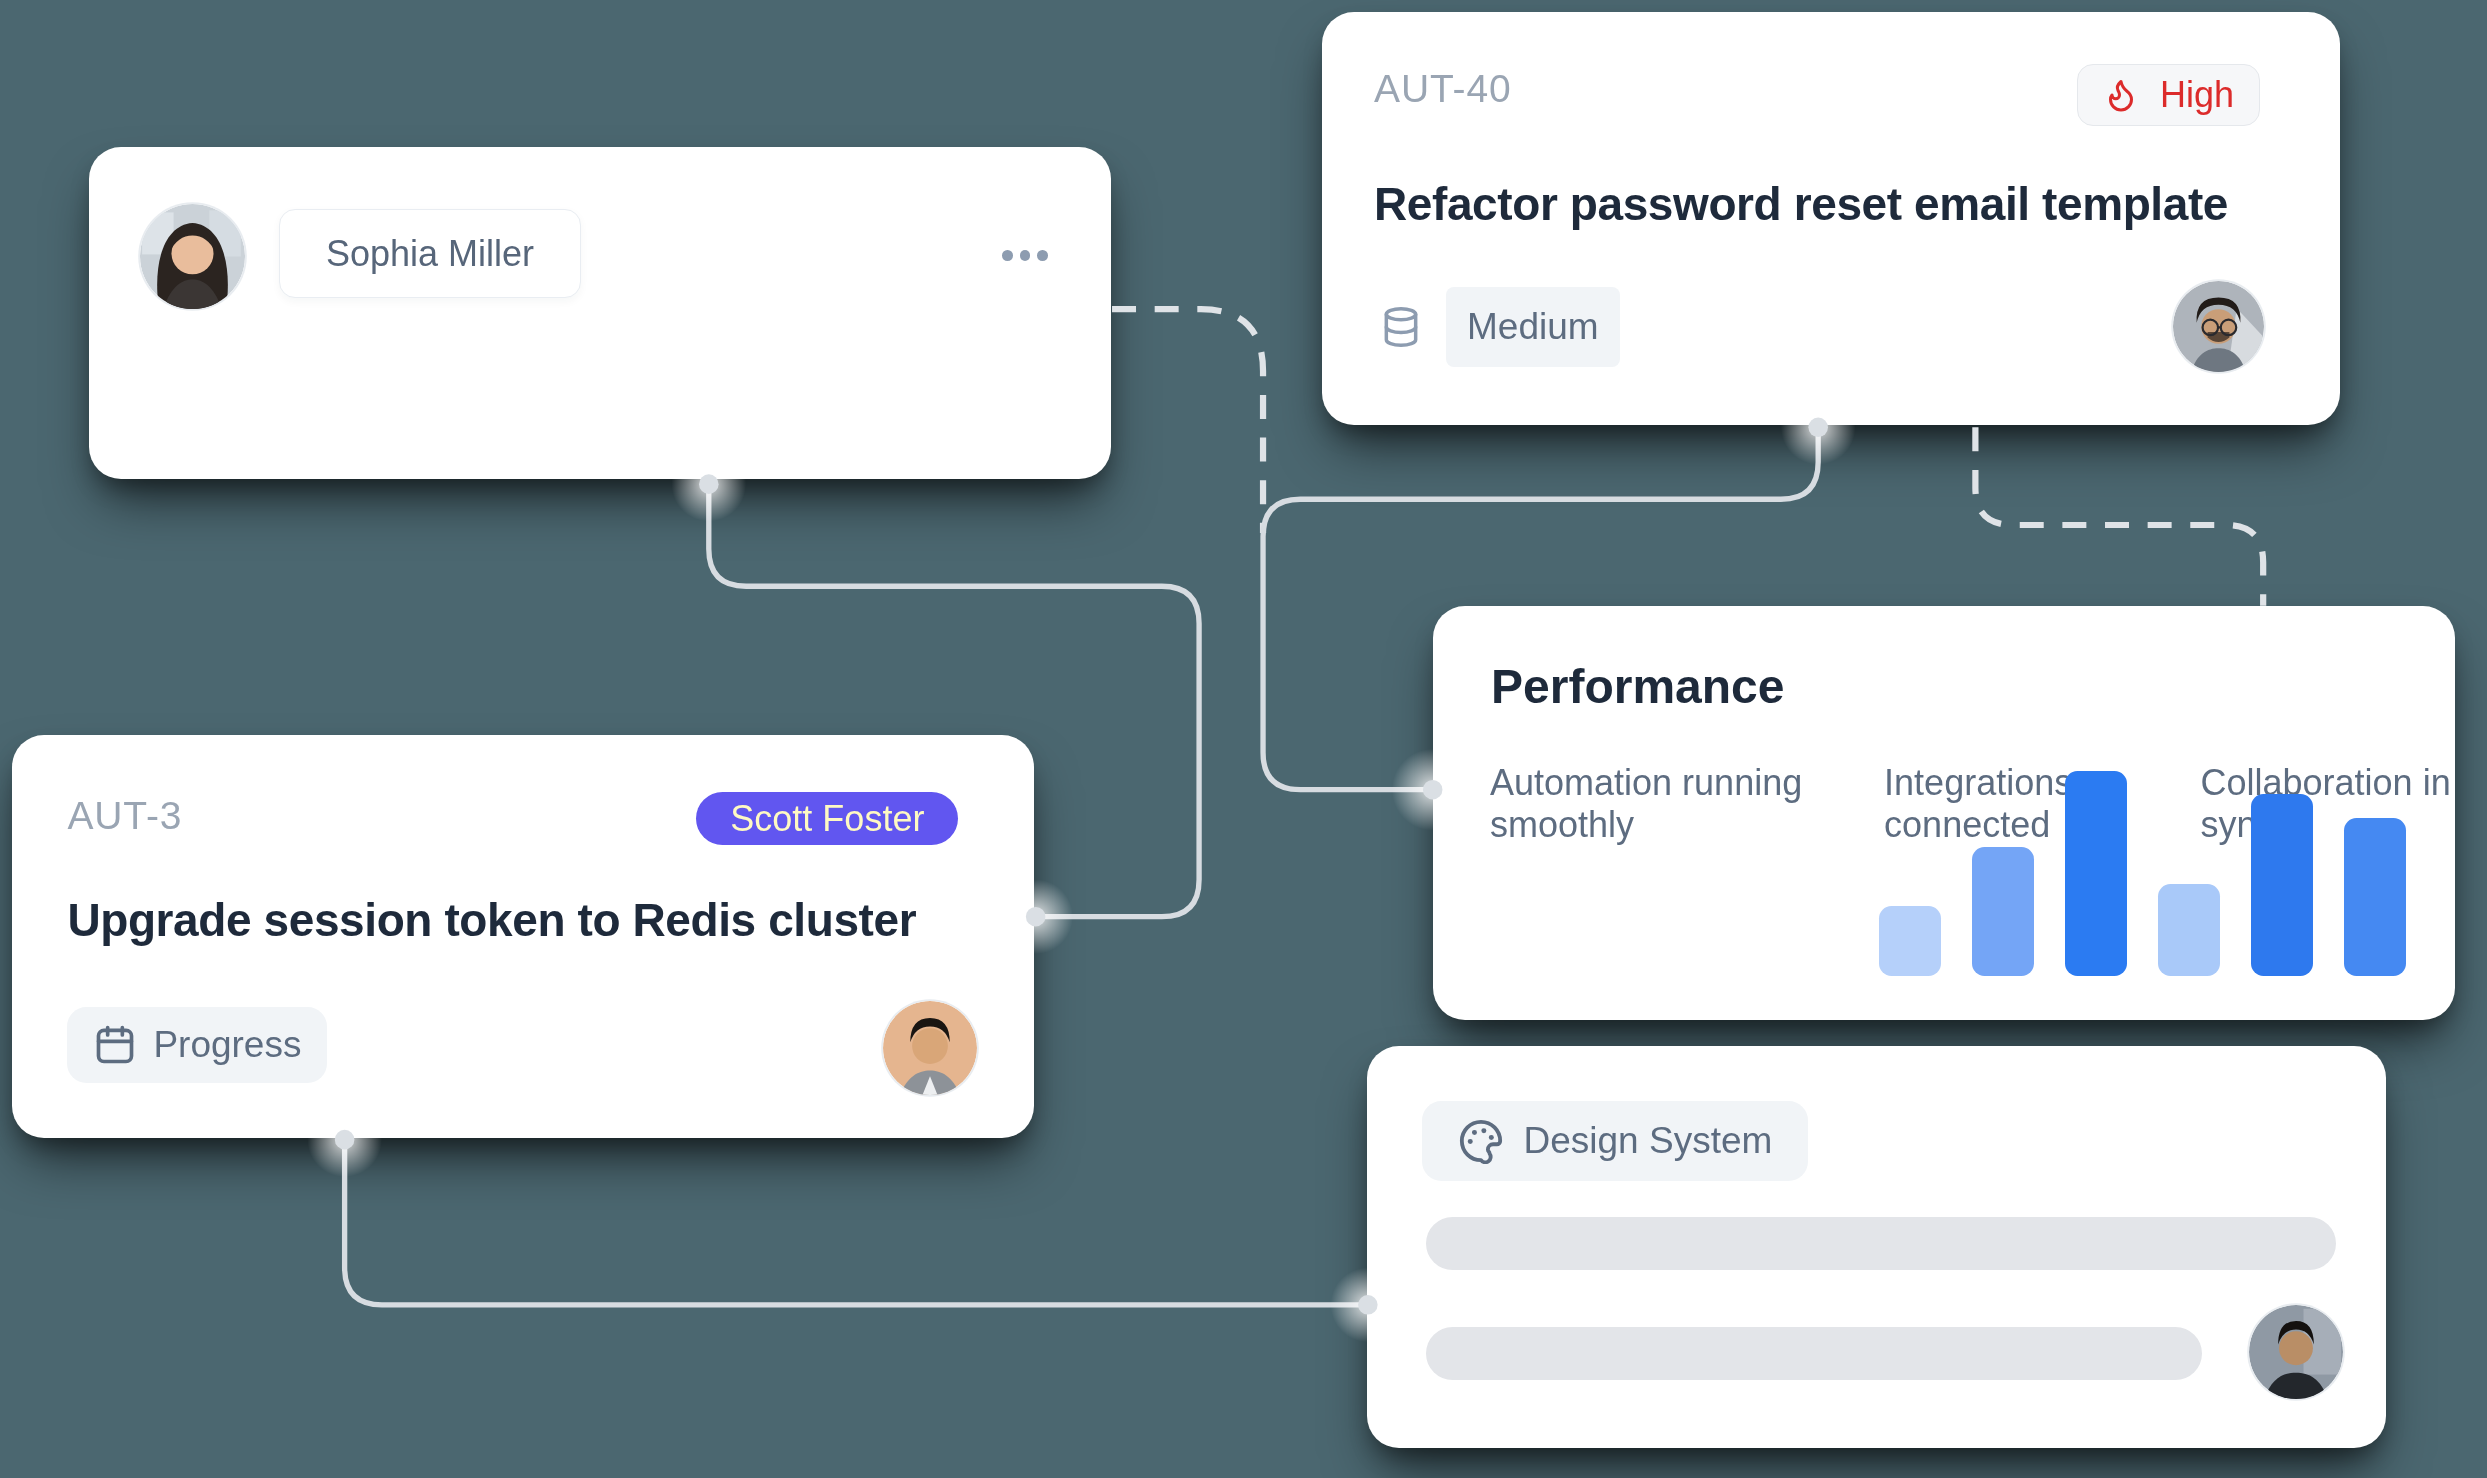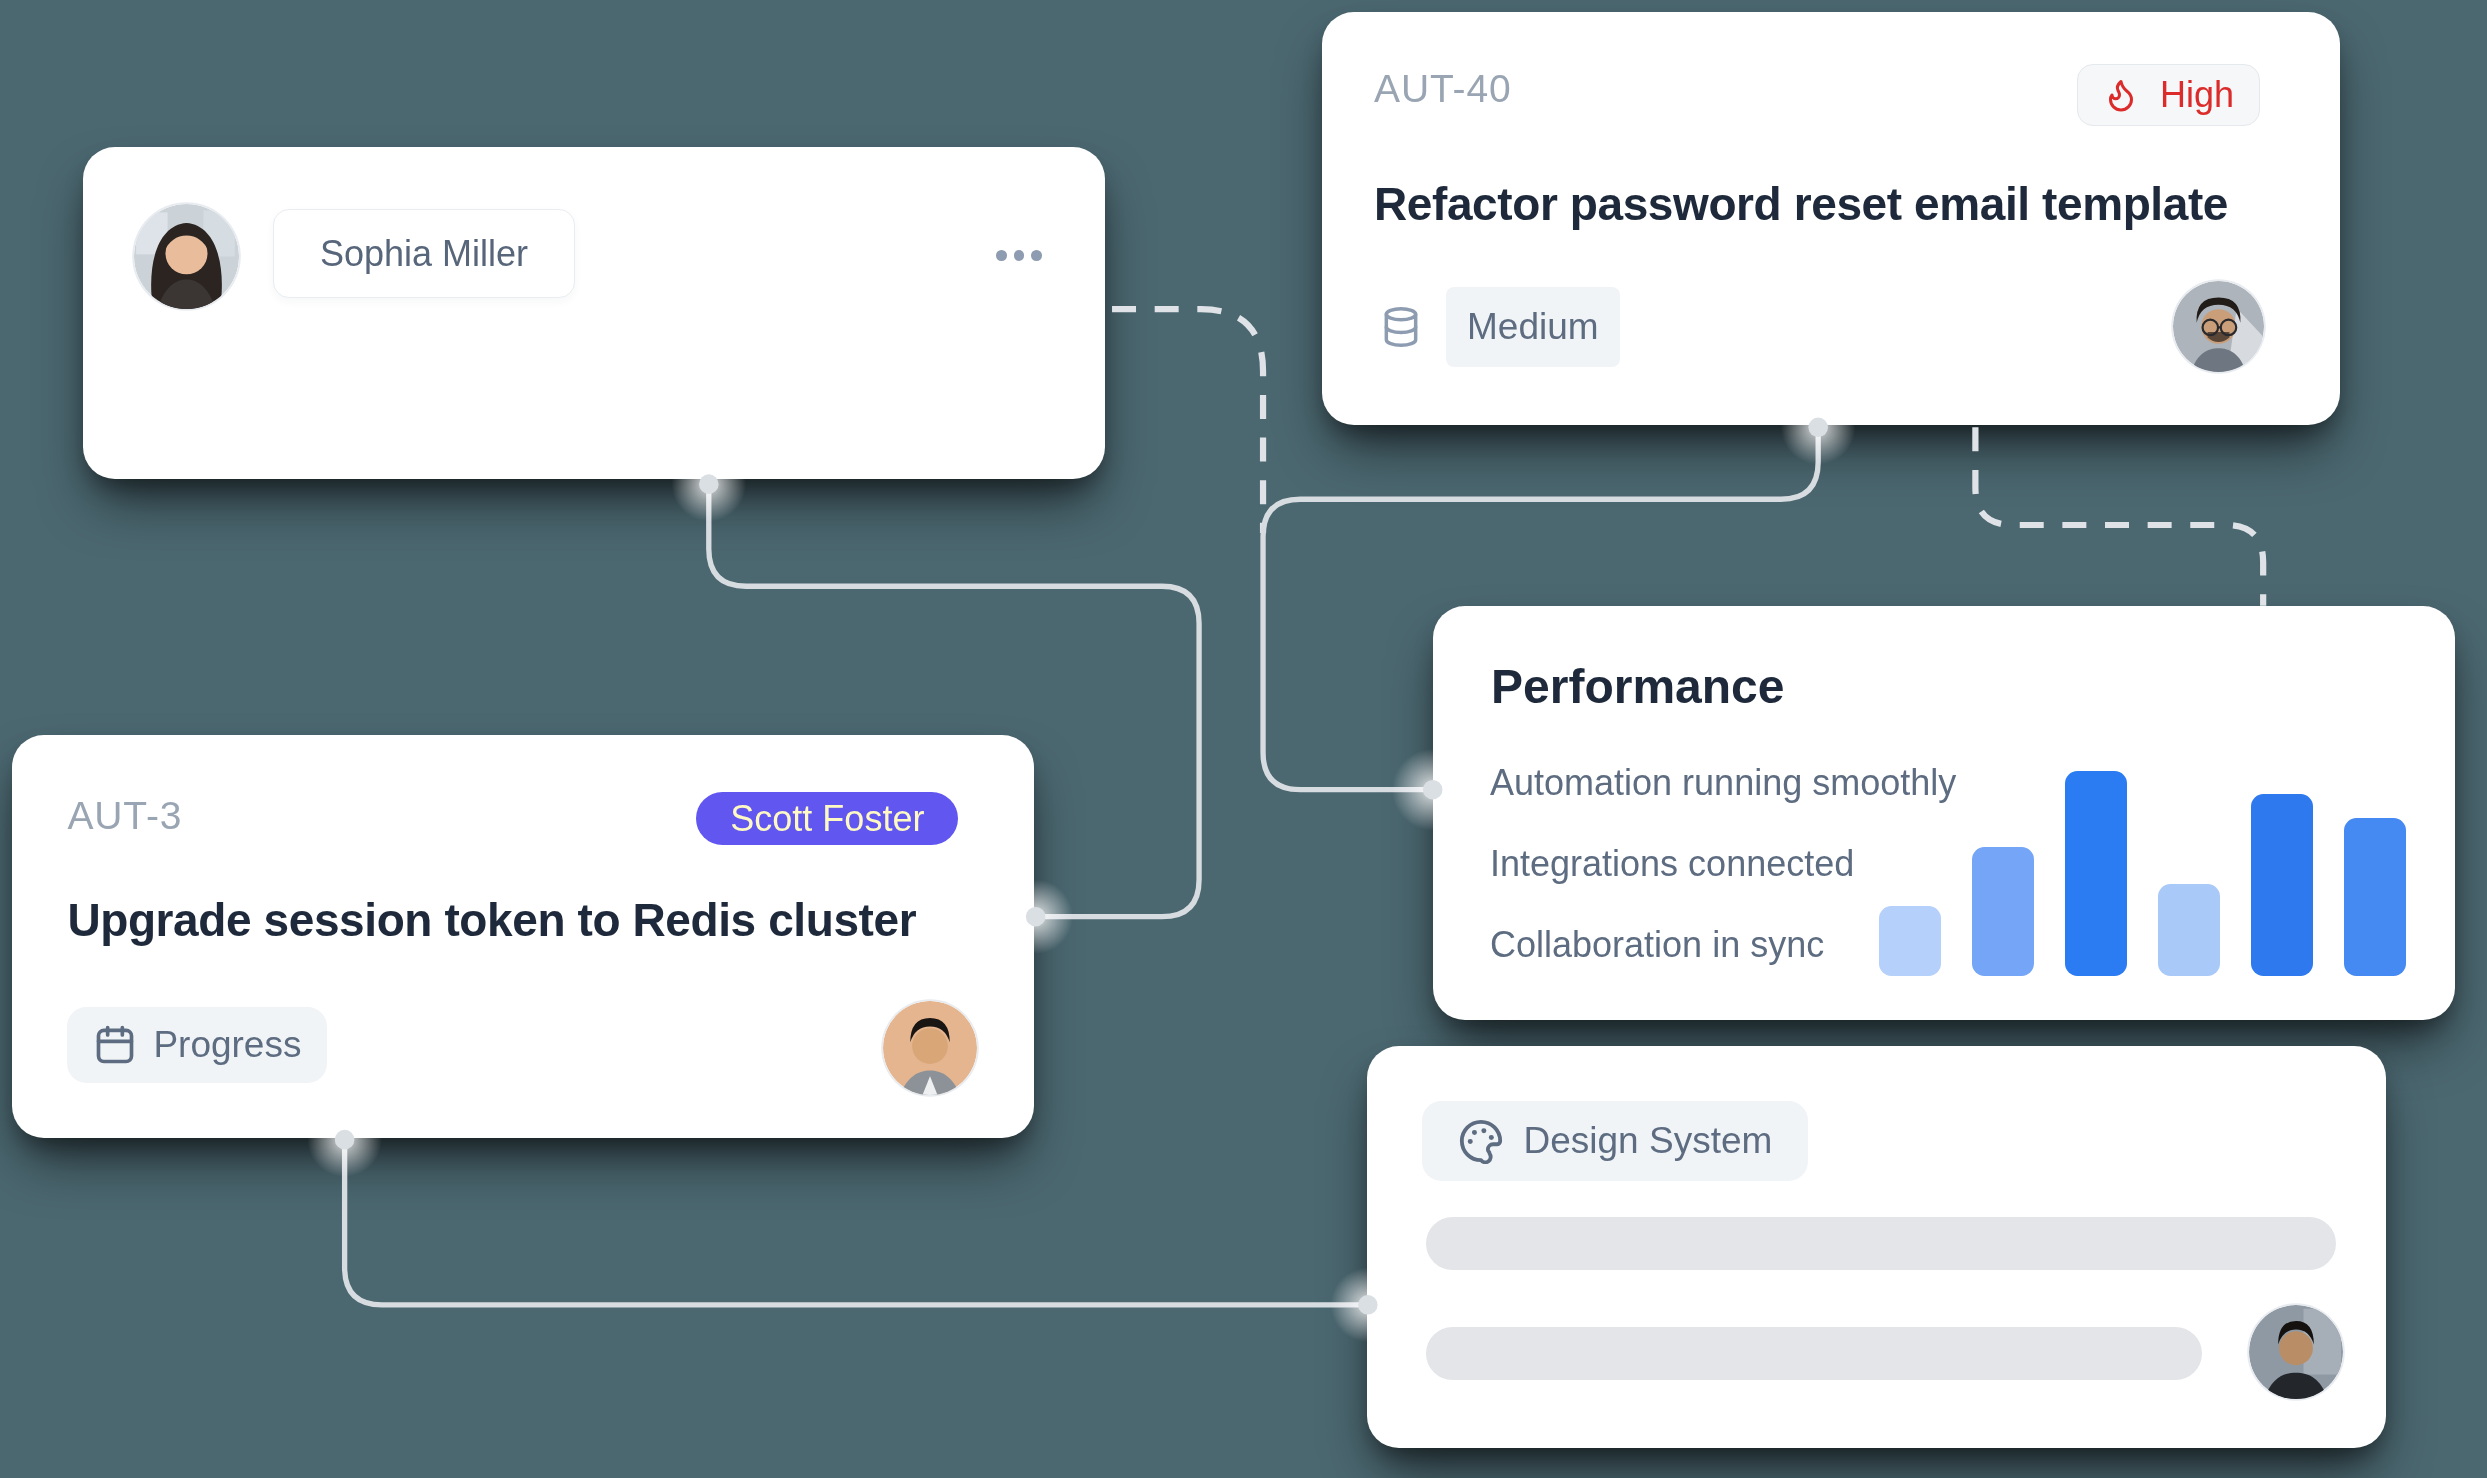--- a/index.html
+++ b/index.html
@@ -14,21 +14,21 @@
   body{
     width:2487px;height:1479px;overflow:hidden;background:var(--background);
     font-family:"Liberation Sans","DejaVu Sans",sans-serif;
   }
   .stage{position:relative;width:2487px;height:1479px;background:var(--background)}
   .card{
     position:absolute;background:var(--card-bg);border-radius:32px;
     box-shadow:0 30px 53px -12.4px rgba(0,0,0,.62), 0 12.4px 23px -7px rgba(0,0,0,.38);
   }
   
-  #member-card{left:83px;top:147px;width:1022px;height:332px}
+  #member-card{left:89px;top:147px;width:1022px;height:332px}
   .avatar{position:absolute;border-radius:50%;overflow:hidden;box-shadow:0 0 0 1.8px rgba(230,234,238,.9)}
   .avatar svg{display:block;width:100%;height:100%}
   #member-card .avatar{left:51px;top:57px;width:105px;height:105px}
   .name-box{
     position:absolute;left:190px;top:62px;width:302px;height:89px;border:1.8px solid var(--namebox-border);
     border-radius:16px;display:flex;align-items:center;justify-content:center;
     font-size:36px;color:#57667A;background:#fff;box-shadow:0 3.6px 9px rgba(30,42,59,.04);
   }
   .ellipsis{position:absolute;left:913px;top:103px;display:flex;gap:7px}
   .ellipsis i{width:10.7px;height:10.7px;border-radius:50%;background:var(--icon-color);display:block}
@@ -66,21 +66,21 @@
     border-radius:27px;background:var(--assignee-bg);color:#fef9c3;font-size:36px;font-weight:500;
   }
   #task-progress-card .card-title{left:55px;top:158px}
   #task-progress-card .meta-row{left:55px;top:272px;height:76px}
   #task-progress-card .badge{height:76px;border-radius:19.5px;padding:0 26px}
   .cal-icon{width:44px;height:44px;color:var(--muted-color)}
   #task-progress-card .avatar{left:871px;top:266px;width:94px;height:94px}
   
   #performance-card{left:1433px;top:606px;width:1022px;height:414px}
   .perf-title{position:absolute;left:57px;top:52px;font-size:48px;font-weight:600;color:var(--title-color)}
-  .perf-list{position:absolute;left:57px;top:156px;display:flex;flex-direction:column;gap:39px;font-size:36px;color:var(--muted-color)}
+  .perf-list{position:absolute;left:57px;top:156px;display:flex;flex-direction:row;gap:39px;font-size:36px;color:var(--muted-color)}
   .bars{position:absolute;left:446px;bottom:44px;height:206px;display:flex;align-items:flex-end;gap:31px}
   .bar{width:62px;border-radius:12.4px}
   
   #design-card{left:1367px;top:1046px;width:1019px;height:402px}
   #design-card .badge{position:absolute;left:55px;top:55px;height:80px;border-radius:19.5px;padding:0 36px;gap:19.5px}
   .palette-icon{width:46px;height:46px;color:var(--muted-color)}
   .skeleton{position:absolute;height:53px;border-radius:27px;background:var(--skeleton-color)}
   #skeleton-1{left:59px;top:171px;width:910px}
   #skeleton-2{left:59px;top:281px;width:776px}
   #design-card .avatar{left:882px;top:259px;width:94px;height:94px}

